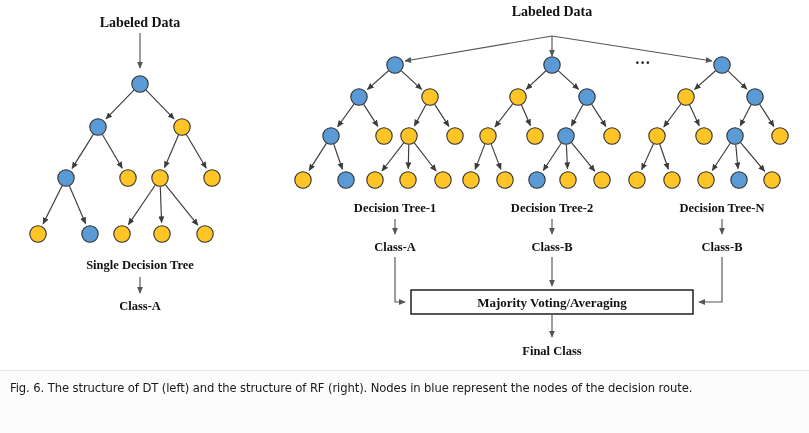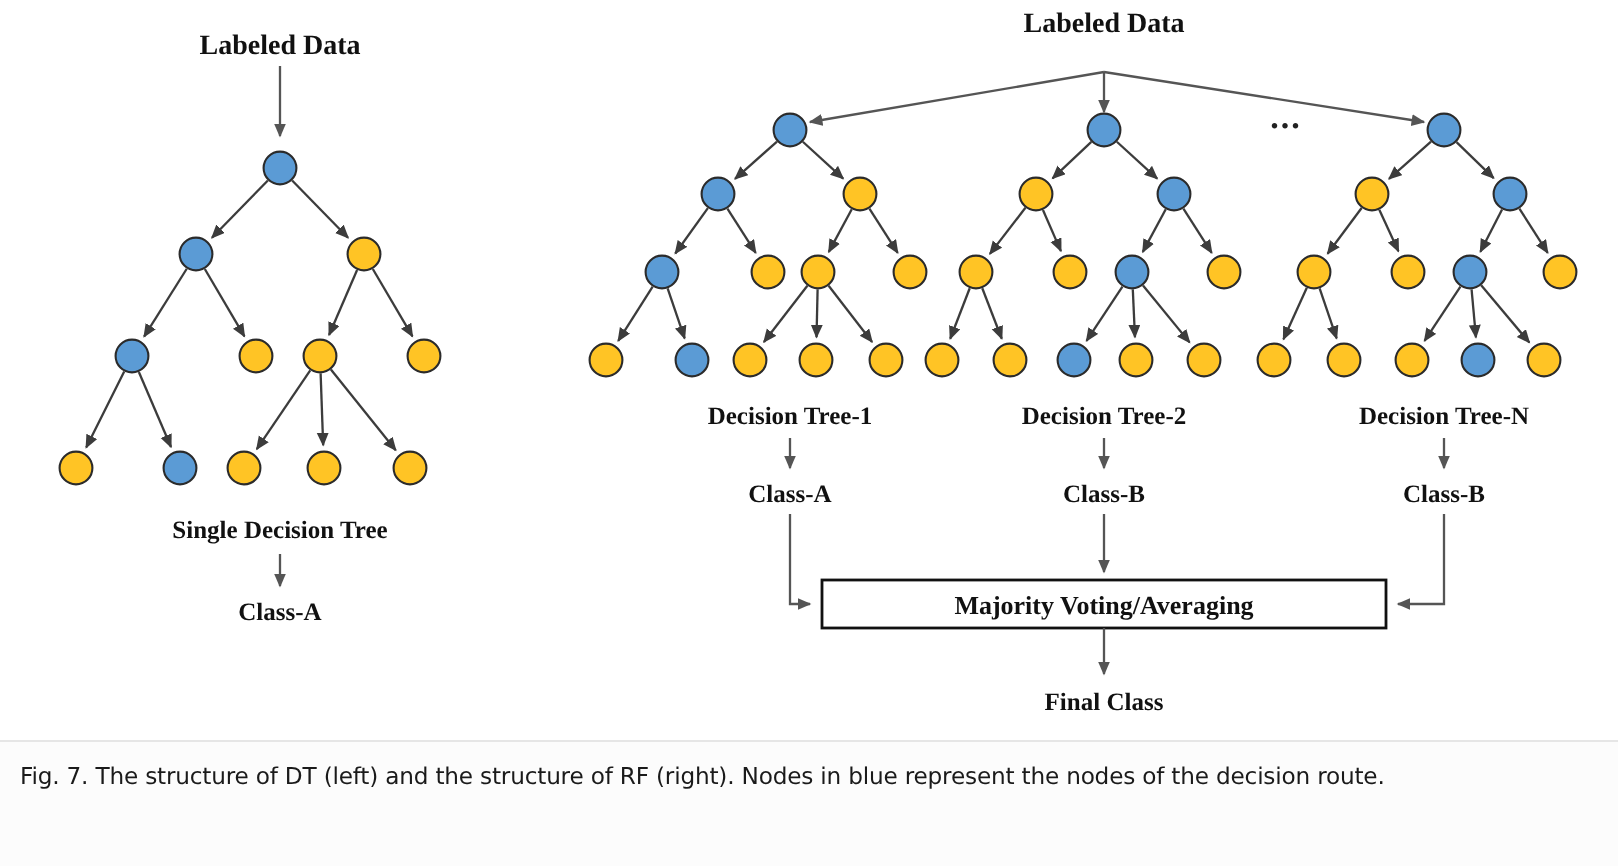--- a/index.html
+++ b/index.html
@@ -176,16 +176,16 @@
           </g>
         <rect class="vbox" x="411" y="290" width="282" height="24" rx="0"></rect>
         <text class="boxlbl" x="552" y="307">Majority Voting/Averaging</text>
         <path class="flow" d="M552,314 L552,337" marker-end="url(#ahf)"></path>
         <text class="lbl" x="552" y="355">Final Class</text>
       </g>
     </svg>
   </div>
 
   <div id="caption-area">
-    <div id="caption-text">Fig. 7.  The structure of DT (left) and the structure of RF (right). Nodes in blue represent the nodes of the decision route.</div>
+    <div id="caption-text">Fig. 6.  The structure of DT (left) and the structure of RF (right). Nodes in blue represent the nodes of the decision route.</div>
   </div>
 
 </div>
 
 </body></html>

